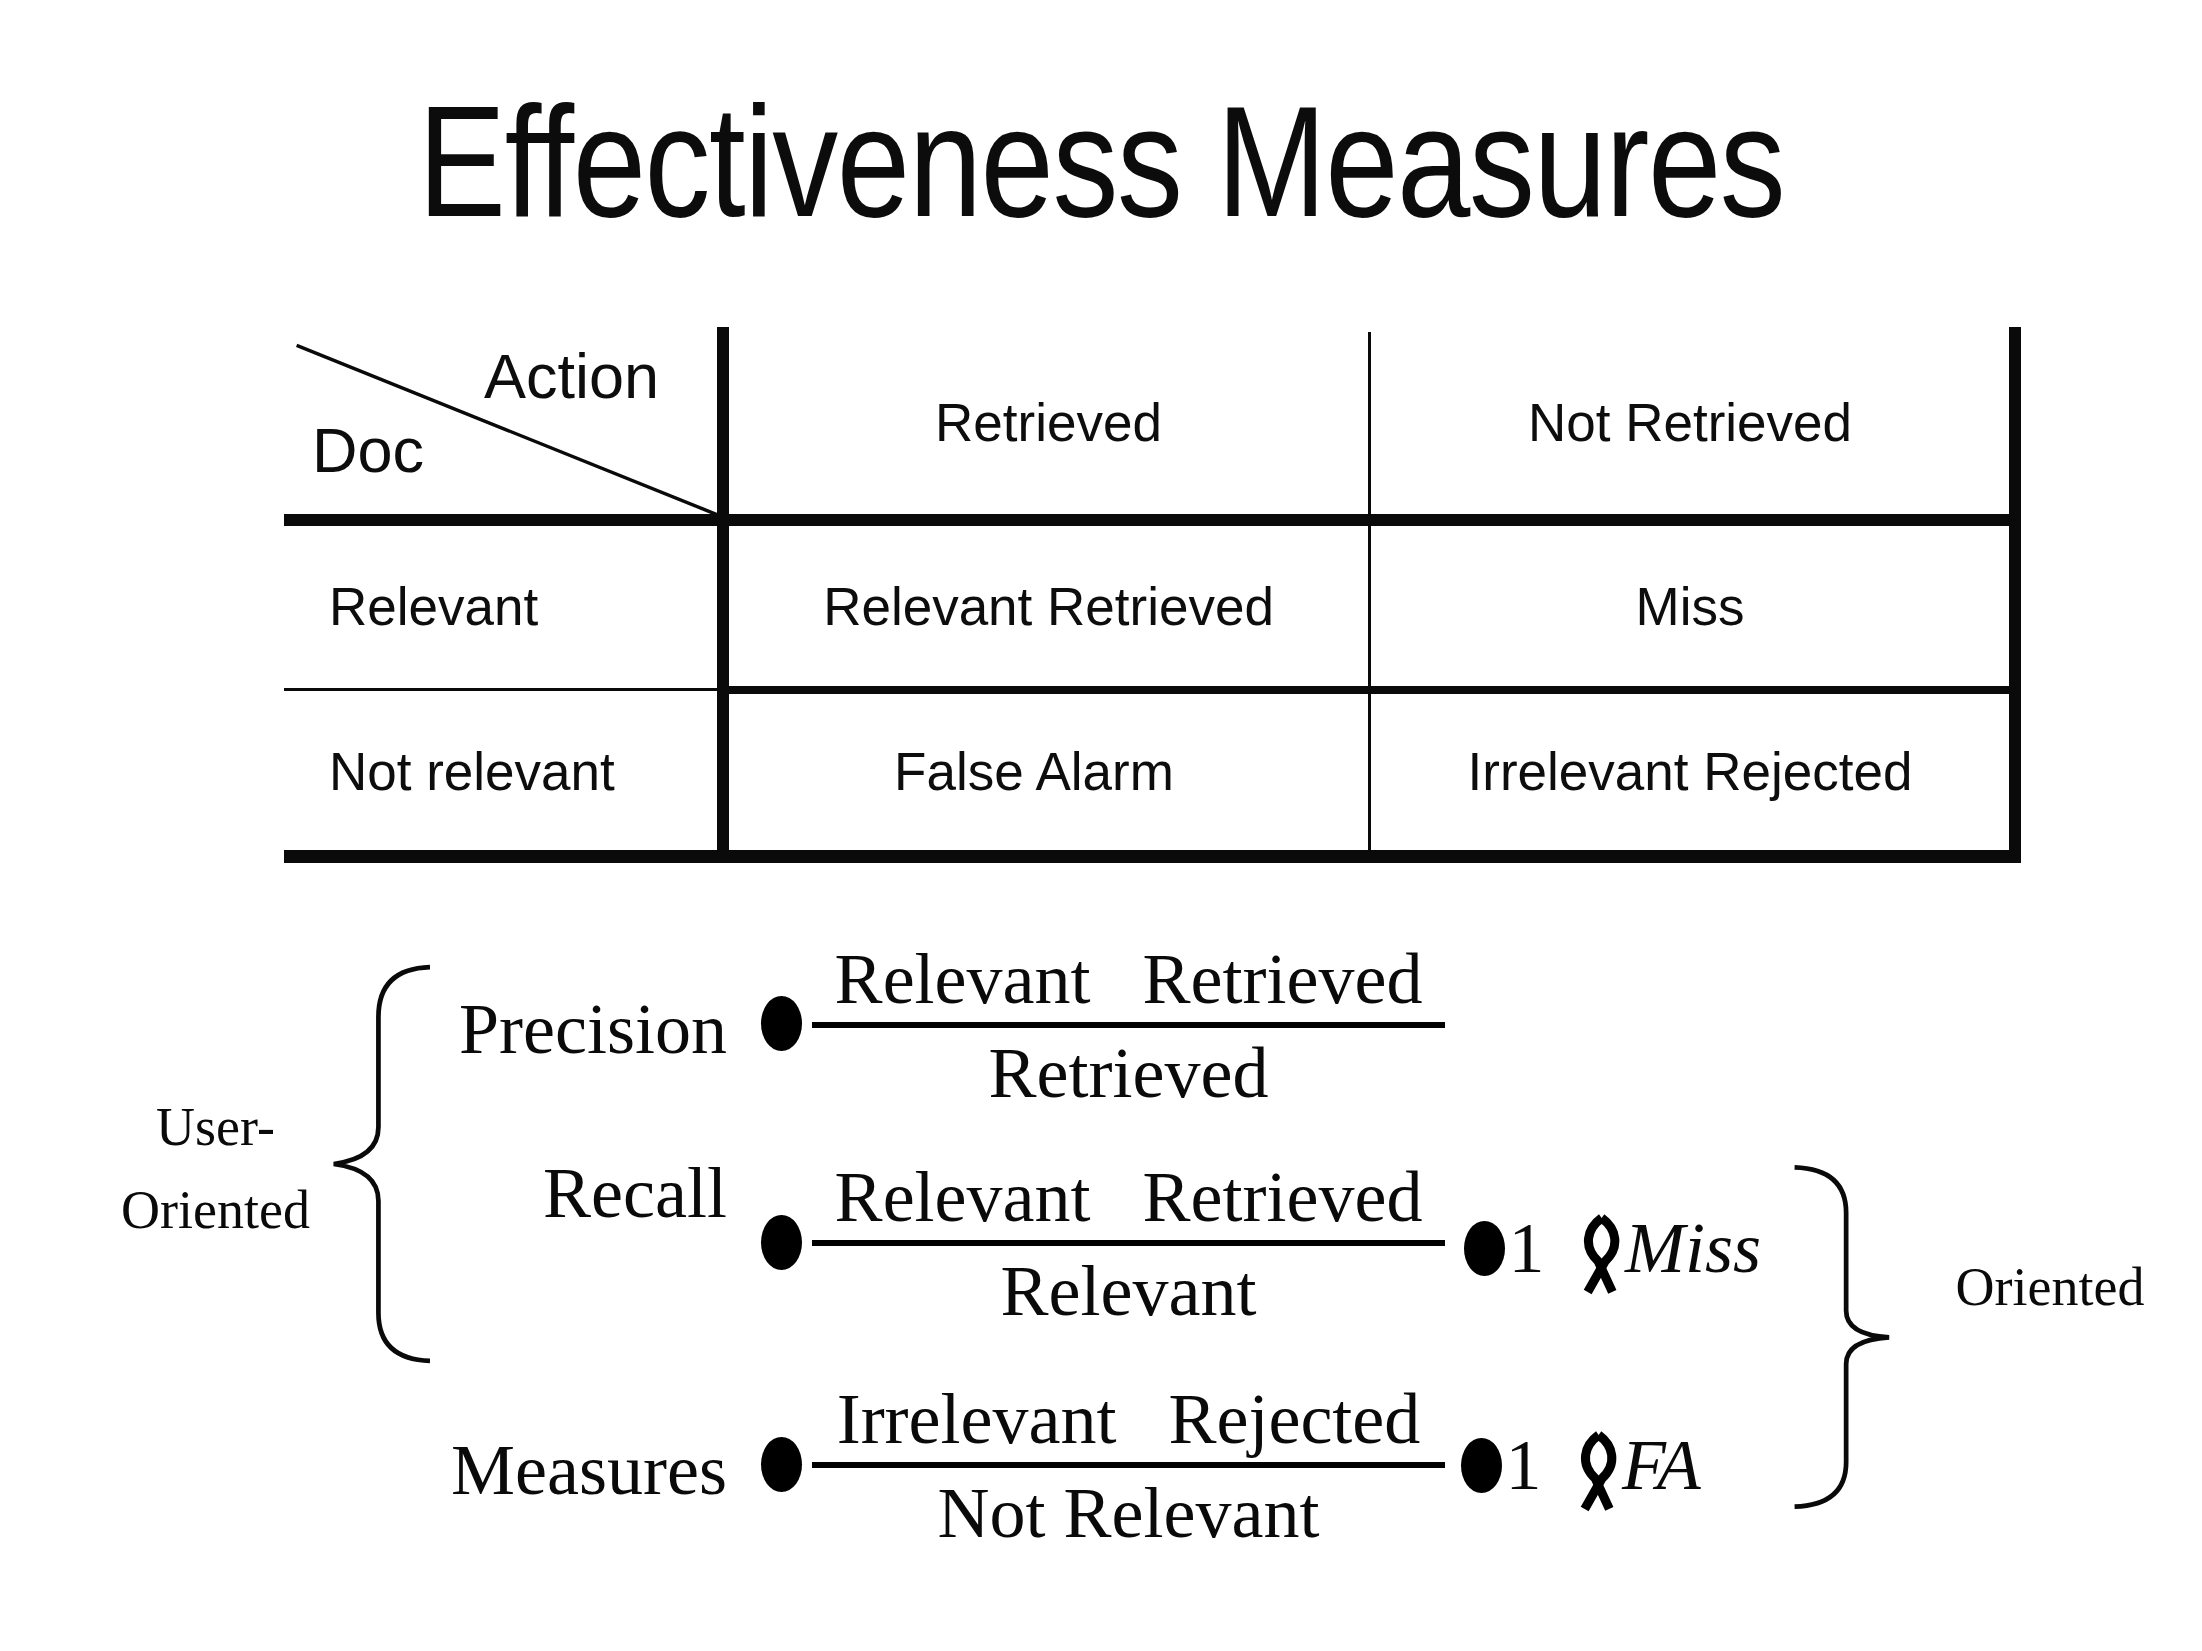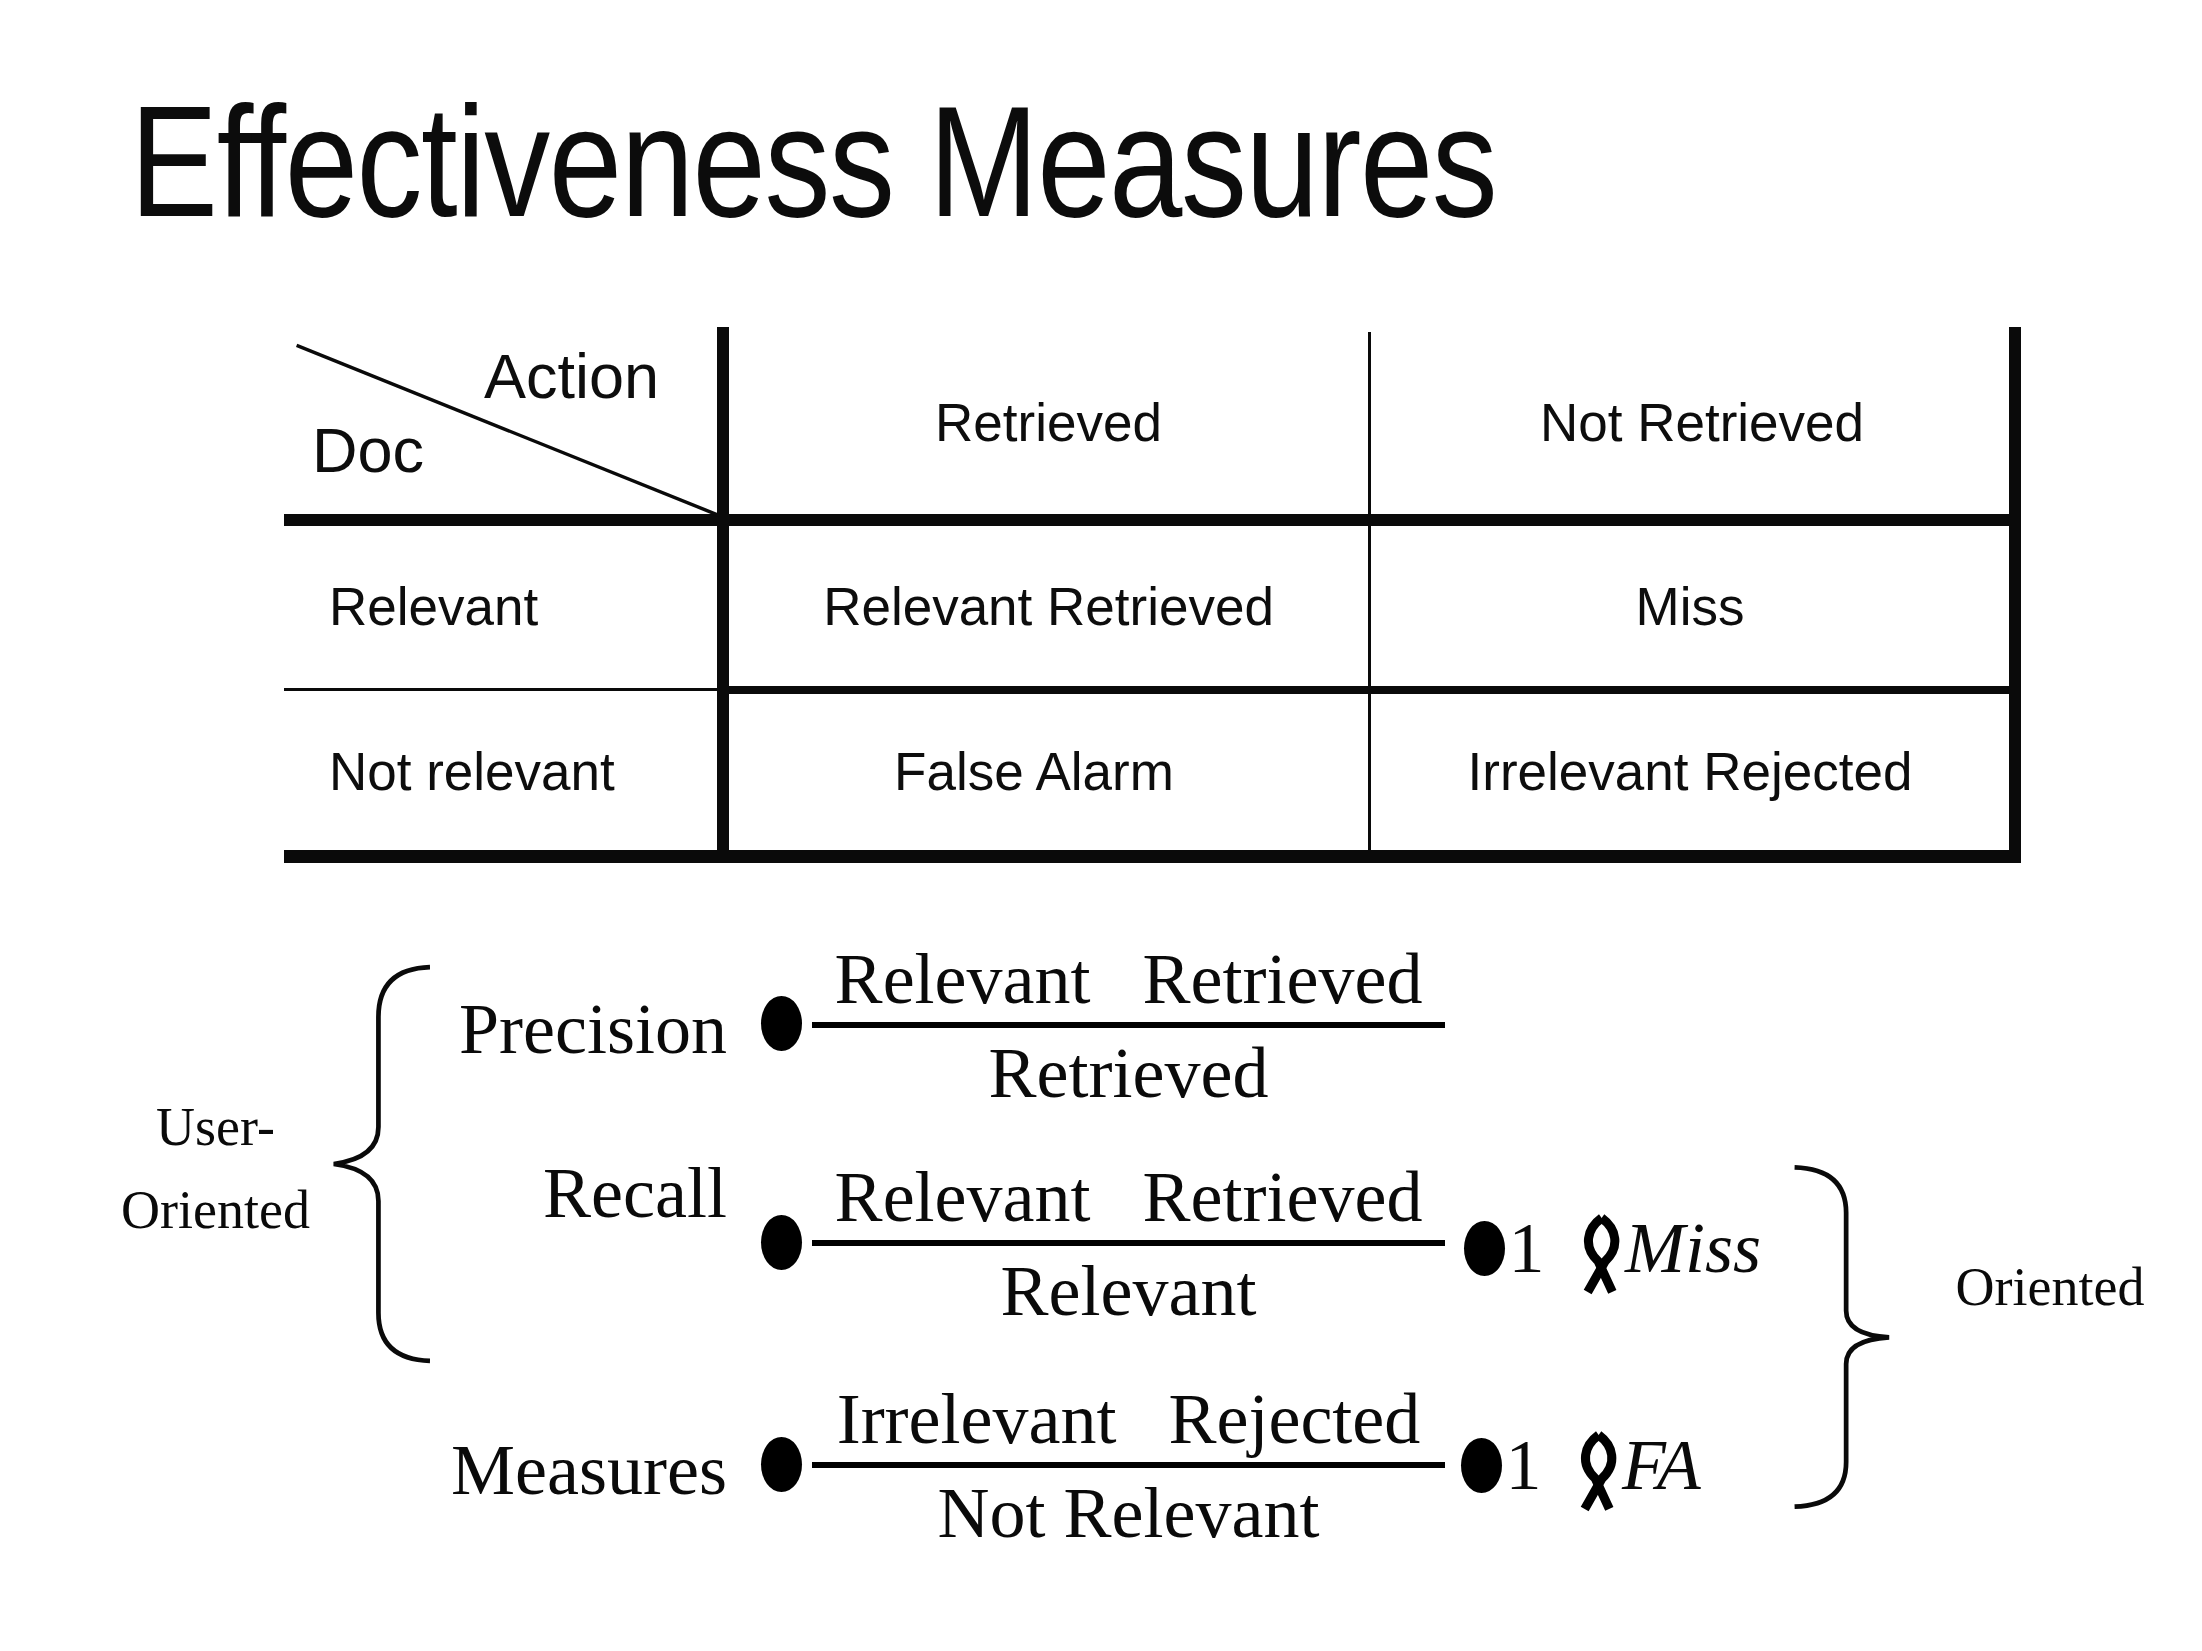--- a/index.html
+++ b/index.html
@@ -1,20 +1,20 @@
 <!DOCTYPE html>
 <html style="font-size:13.8px"><head>
 <meta charset="utf-8">
 <style>
   html,body{margin:0;padding:0;background:#fff;}
   #canvas{position:relative;width:2203px;height:1652px;background:#ffffff;overflow:hidden;
           font-family:"Liberation Sans",sans-serif;color:#0a0a0a;}
   .abs{position:absolute;}
   
-  .title-wrap{left:0;top:76px;width:2203px;text-align:left;}
+  .title-wrap{left:0;top:76px;width:2203px;text-align:center;}
   .title-inner{display:inline-block;font-size:157px;line-height:172px;font-weight:400;
                letter-spacing:-1.7px;transform:scaleX(0.84);transform-origin:50% 50%;color:#0c0c0c;}
   
   .ln{position:absolute;background:#0a0a0a;}
   .cell{position:absolute;display:flex;align-items:center;justify-content:center;
         font-size:53px;line-height:57px;color:#0d0d0d;}
   .cell-left{justify-content:flex-start;padding-left:45px;box-sizing:border-box;}
   .corner-label{position:absolute;font-size:63px;line-height:57px;color:#0d0d0d;}
   .flabel{position:absolute;left:327px;width:400px;text-align:right;
           font-family:"Liberation Serif",serif;font-size:72px;line-height:77px;color:#0a0a0a;}
@@ -55,21 +55,21 @@
     <div class="ln" style="left:284px;top:850px;width:1737px;height:13px;"></div>
 
     <svg class="abs" style="left:293px;top:342px;" width="430" height="177" viewBox="0 0 500 206">
       <line x1="4" y1="4" x2="496" y2="202" stroke="#0a0a0a" stroke-width="4"></line>
     </svg>
 
     <div class="corner-label" style="left:484px;top:348px;">Action</div>
     <div class="corner-label" style="left:312px;top:422px;">Doc</div>
 
     <div class="cell" style="left:729px;top:336px;width:639px;height:172px;">Retrieved</div>
-    <div class="cell" style="left:1371px;top:336px;width:638px;height:172px;padding-left:12px;">Not Retrieved</div>
+    <div class="cell" style="left:1371px;top:336px;width:638px;height:172px;">Not Retrieved</div>
 
     <div class="cell cell-left" style="left:284px;top:526px;width:433px;height:160px;">Relevant</div>
     <div class="cell" style="left:729px;top:526px;width:639px;height:160px;">Relevant Retrieved</div>
     <div class="cell" style="left:1371px;top:526px;width:638px;height:160px;">Miss</div>
 
     <div class="cell cell-left" style="left:284px;top:693px;width:433px;height:157px;">Not relevant</div>
     <div class="cell" style="left:729px;top:693px;width:610px;height:157px;">False Alarm</div>
     <div class="cell" style="left:1371px;top:693px;width:638px;height:157px;">Irrelevant Rejected</div>
   </div>
 

